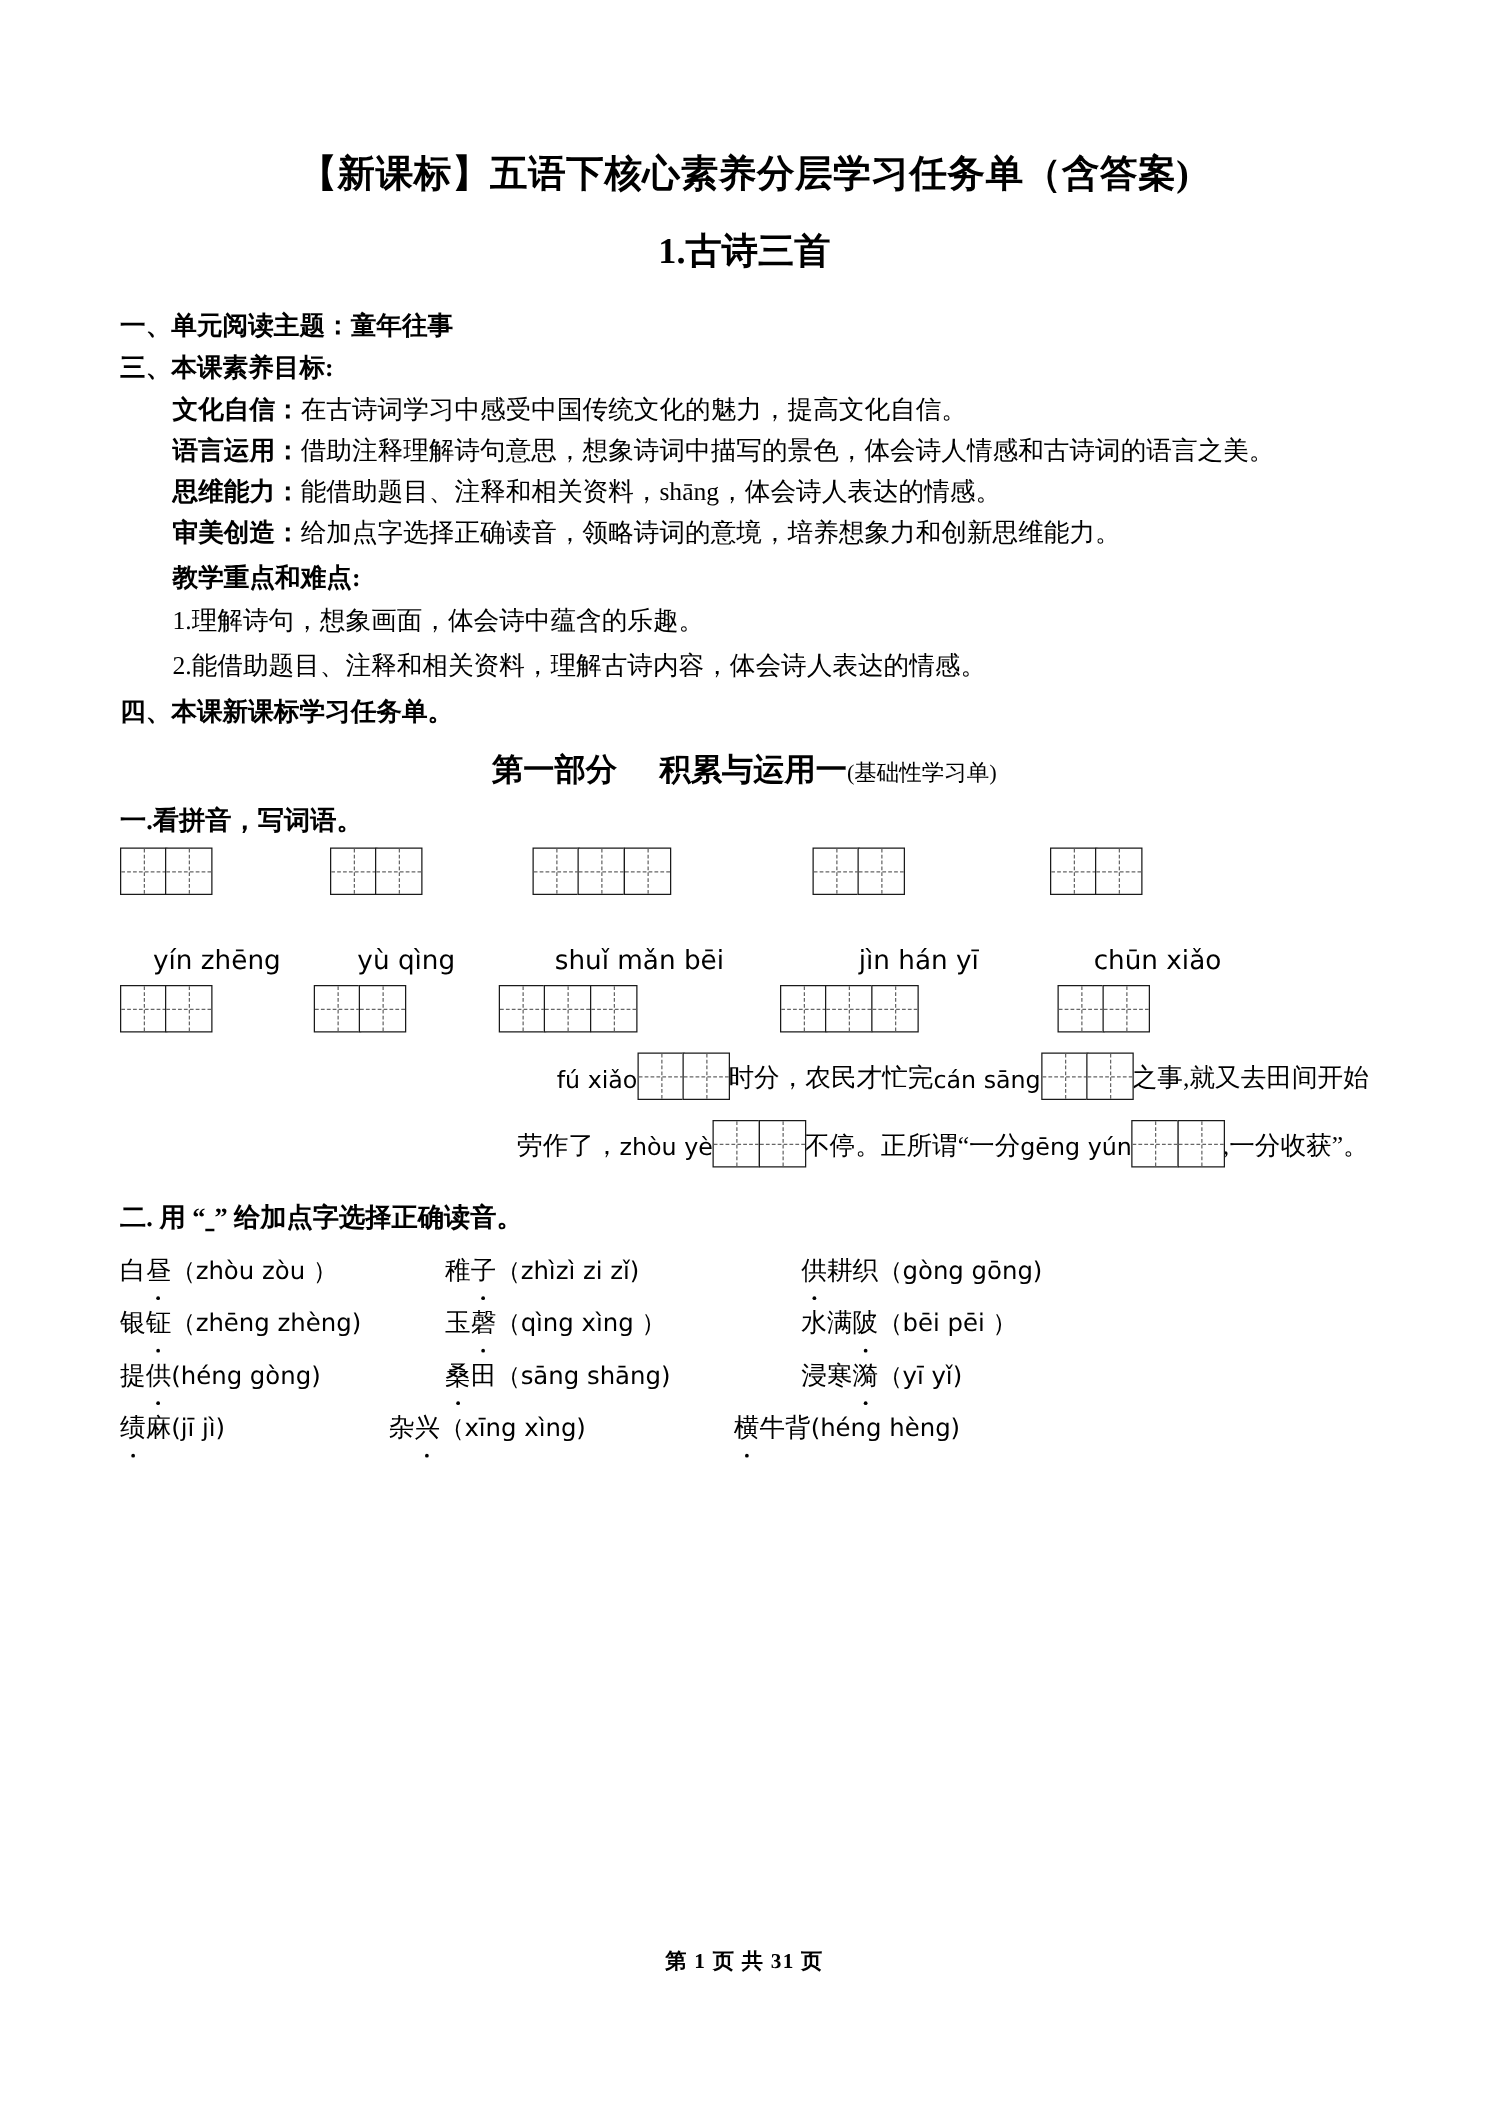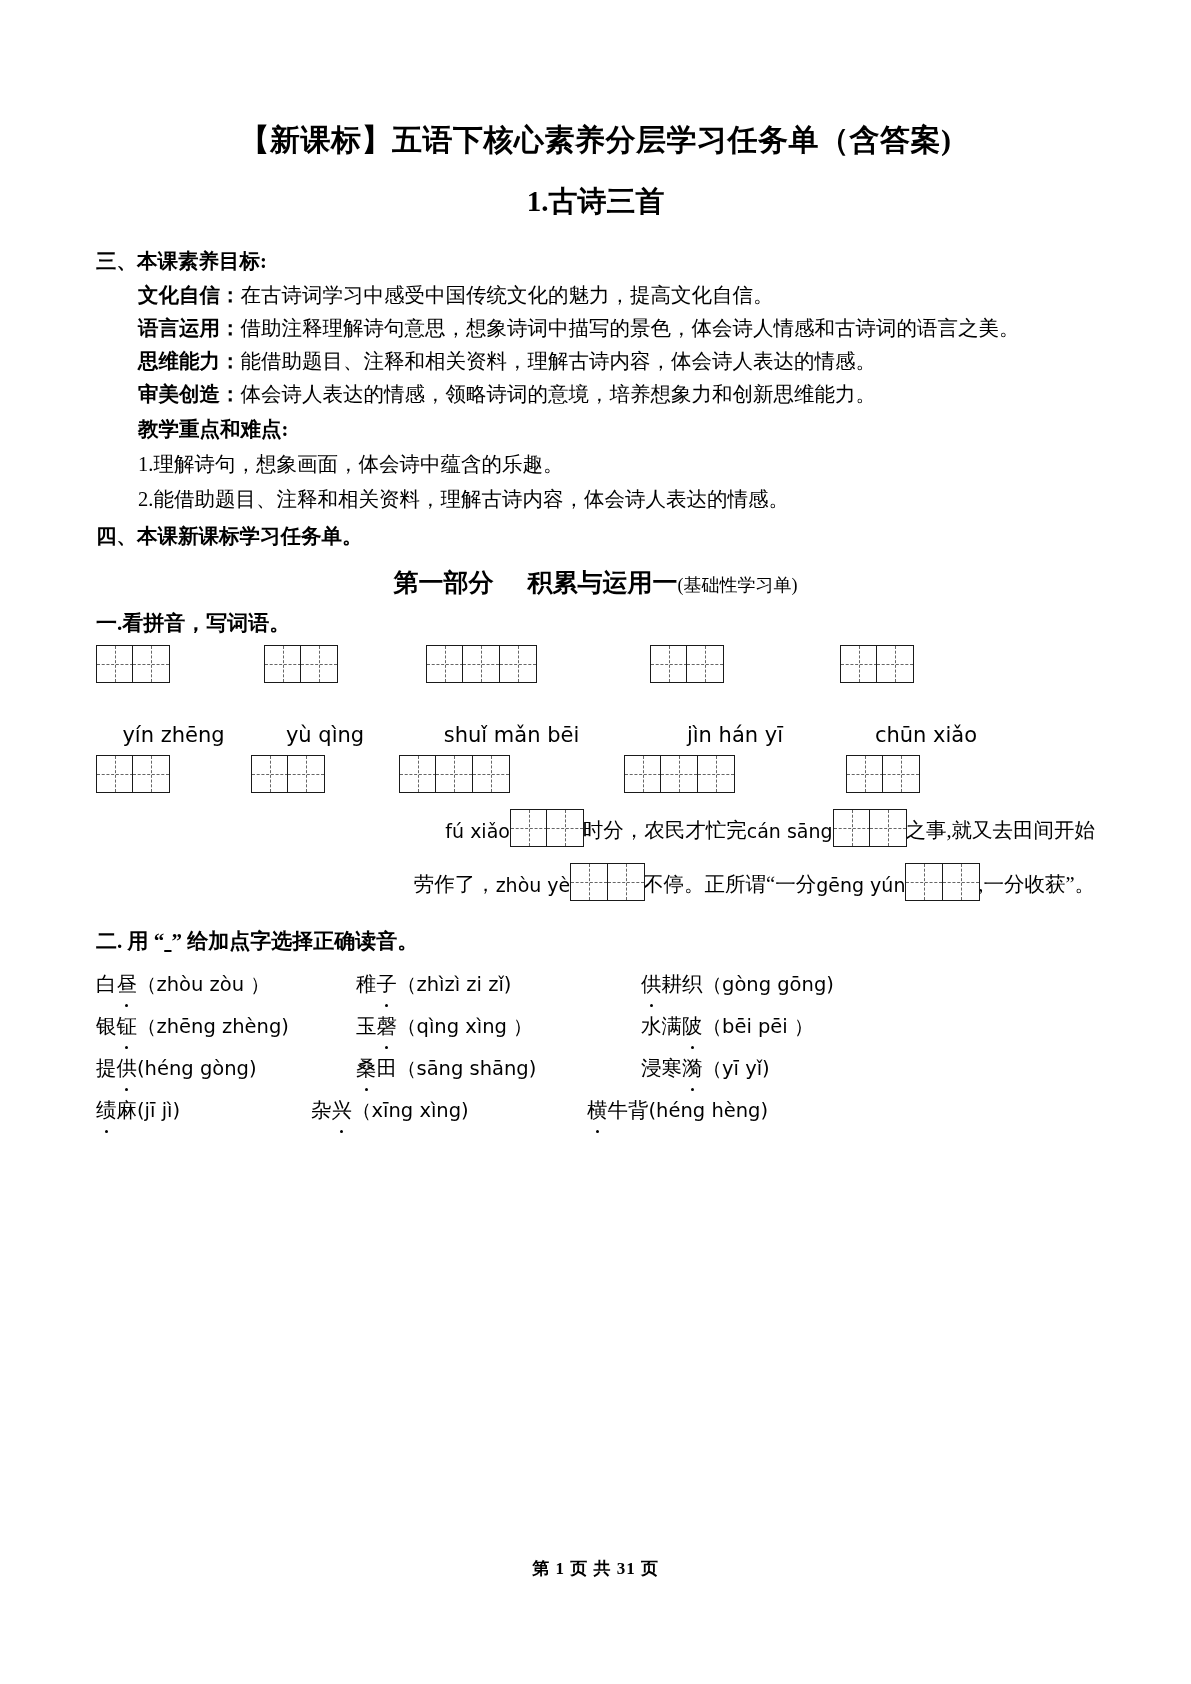--- a/index.html
+++ b/index.html
@@ -190,36 +190,39 @@
 </head>
 <body>
 
 <div class="page">
 
   <h1 class="doc-title">【新课标】五语下核心素养分层学习任务单（含答案)</h1>
   <h2 class="doc-subtitle">1.古诗三首</h2>
 
   <div class="olist">
     <div class="oline">
+      <span class="lead">一、单元阅读主题：</span><span class="lead">童年往事</span>
+    </div>
+    <div class="oline">
       <span class="lead">三、本课素养目标:</span>
     </div>
   </div>
 
   <div>
     <div class="indent-para">
       <span class="lead">文化自信：</span><span class="body">在古诗词学习中感受中国传统文化的魅力，提高文化自信。</span>
     </div>
     <div class="indent-para">
       <span class="lead">语言运用：</span><span class="body">借助注释理解诗句意思，想象诗词中描写的景色，体会诗人情感和古诗词的语言之美。</span>
     </div>
     <div class="indent-para">
-      <span class="lead">思维能力：</span><span class="body">能借助题目、注释和相关资料，理解古诗内容，体会诗人表达的情感。</span>
+      <span class="lead">思维能力：</span><span class="body">能借助题目、注释和相关资料，shāng，体会诗人表达的情感。</span>
     </div>
     <div class="indent-para">
-      <span class="lead">审美创造：</span><span class="body">体会诗人表达的情感，领略诗词的意境，培养想象力和创新思维能力。</span>
+      <span class="lead">审美创造：</span><span class="body">给加点字选择正确读音，领略诗词的意境，培养想象力和创新思维能力。</span>
     </div>
   </div>
 
   <div class="oline bold indent1" style="margin-top:2px;">教学重点和难点:</div>
   <div class="plain-line">1.理解诗句，想象画面，体会诗中蕴含的乐趣。</div>
   <div class="plain-line">2.能借助题目、注释和相关资料，理解古诗内容，体会诗人表达的情感。</div>
 
   <div class="oline bold" style="margin-top:2px;">四、本课新课标学习任务单。</div>
 
   <div class="part-heading">

